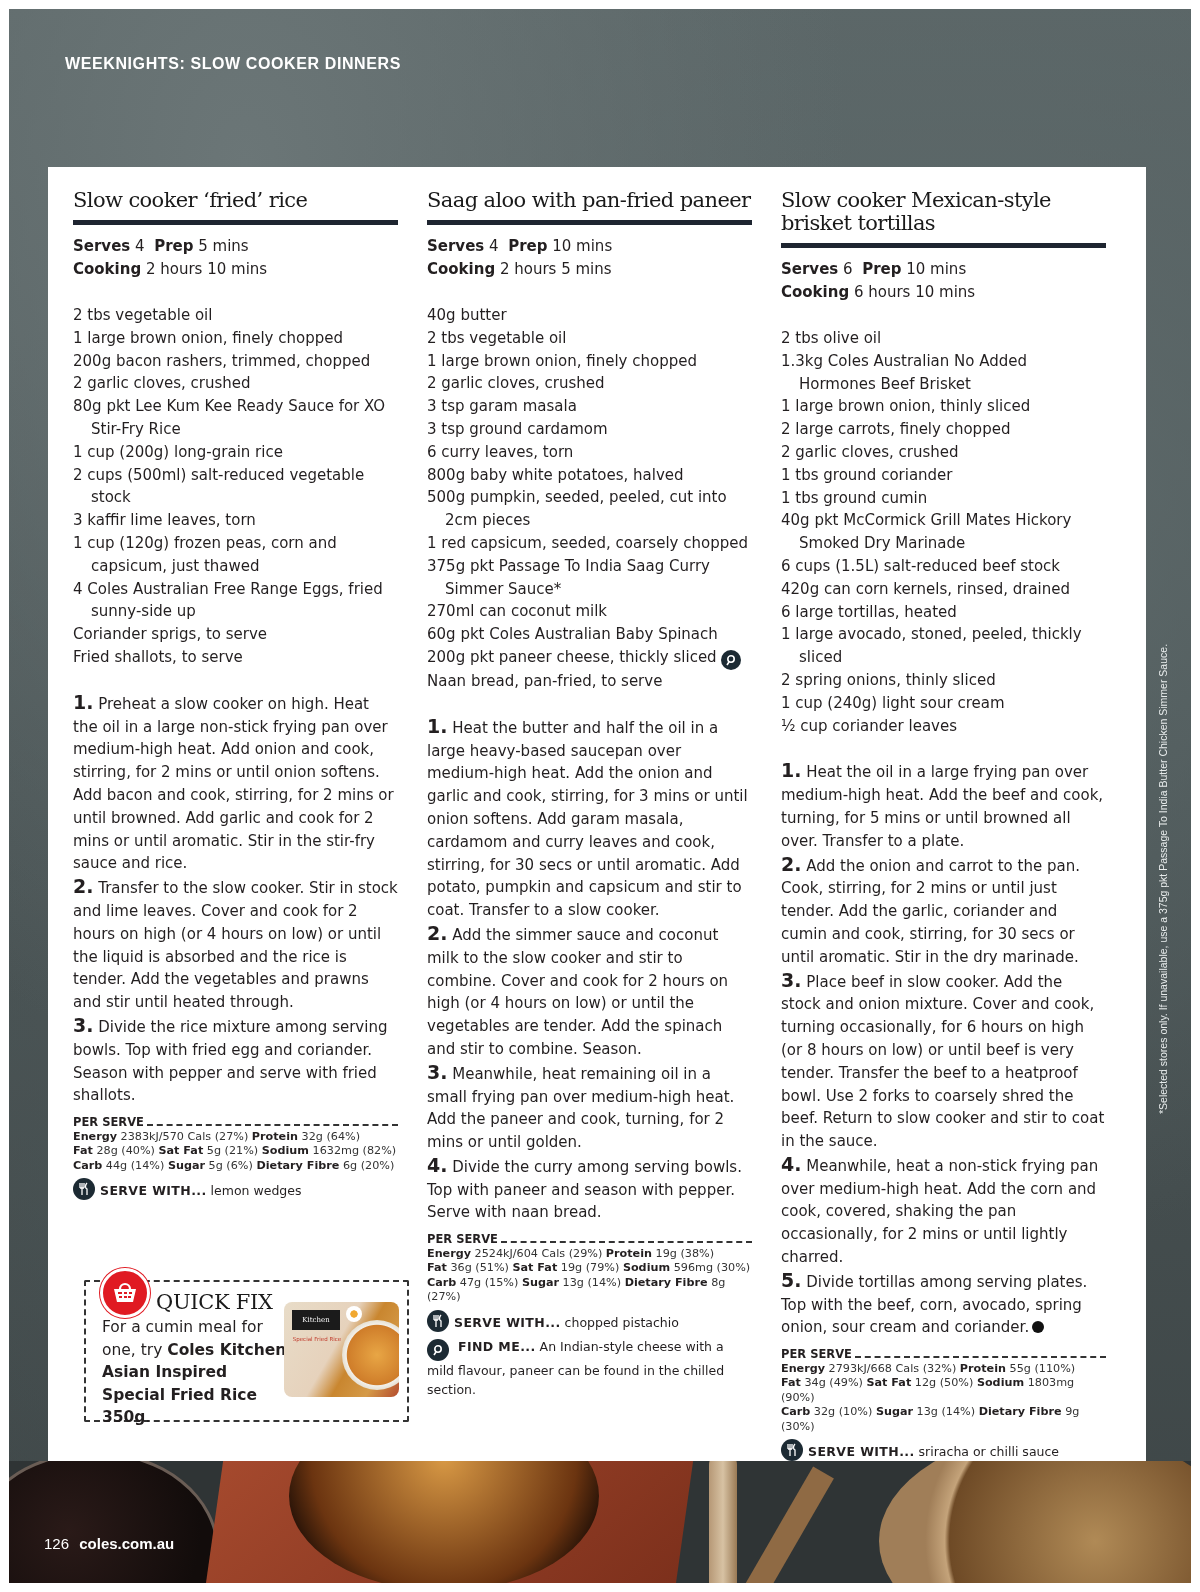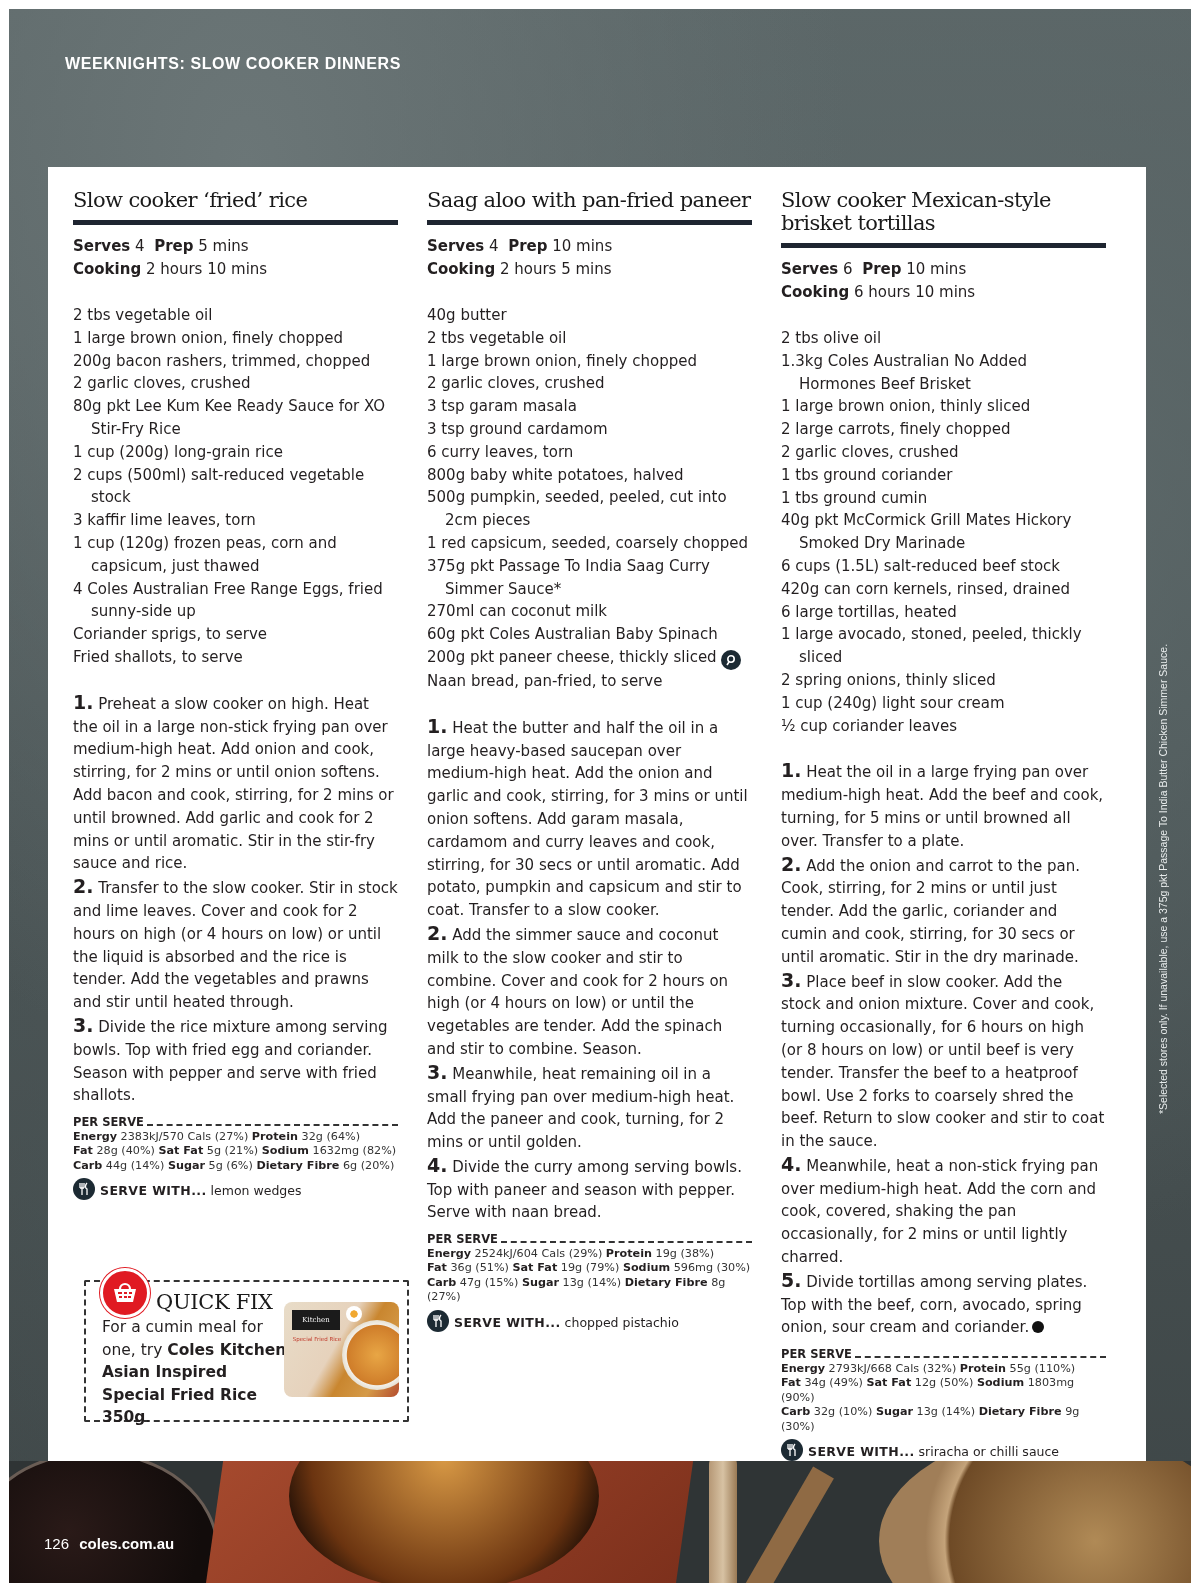--- a/index.html
+++ b/index.html
@@ -226,20 +226,29 @@
         <div><b>Carb</b> <span class="v">47g (15%)</span> <b>Sugar</b> <span class="v">13g (14%)</span> <b>Dietary Fibre</b> <span class="v">8g (27%)</span></div>
       </div>
       <div class="callout">
         <span class="ic">
           <svg width="14" height="14" viewBox="0 0 14 14">
               <path d="M3 1v5M5 1v5M7 1v5M3 6h4M5 6v7M10 1c-2 2-2 5 0 6v6" stroke="#fff" stroke-width="1.3" fill="none"></path>
             </svg>
         </span>
         <span><span class="lbl">SERVE WITH...</span> <span>chopped pistachio</span></span>
       </div>
+      <div class="callout find">
+        <span class="ic">
+          <svg width="12" height="12" viewBox="0 0 12 12">
+              <circle cx="6" cy="5" r="3.2" stroke="#fff" stroke-width="1.6" fill="none"></circle>
+              <path d="M4 8l-2 3" stroke="#fff" stroke-width="1.6"></path>
+            </svg>
+        </span>
+        <span class="lbl">FIND ME...</span> <span>An Indian-style cheese with a mild flavour, paneer can be found in the chilled section.</span>
+      </div>
     </div>
 
     <div class="col col3">
       <h2 class="rtitle">Slow cooker Mexican-style brisket tortillas</h2>
       <div class="meta">
         <b>Serves</b> <span>6</span>&nbsp;
         <b>Prep</b> <span>10 mins</span><br>
         <b>Cooking</b> <span>6 hours 10 mins</span>
       </div>
       <ul class="ing">

